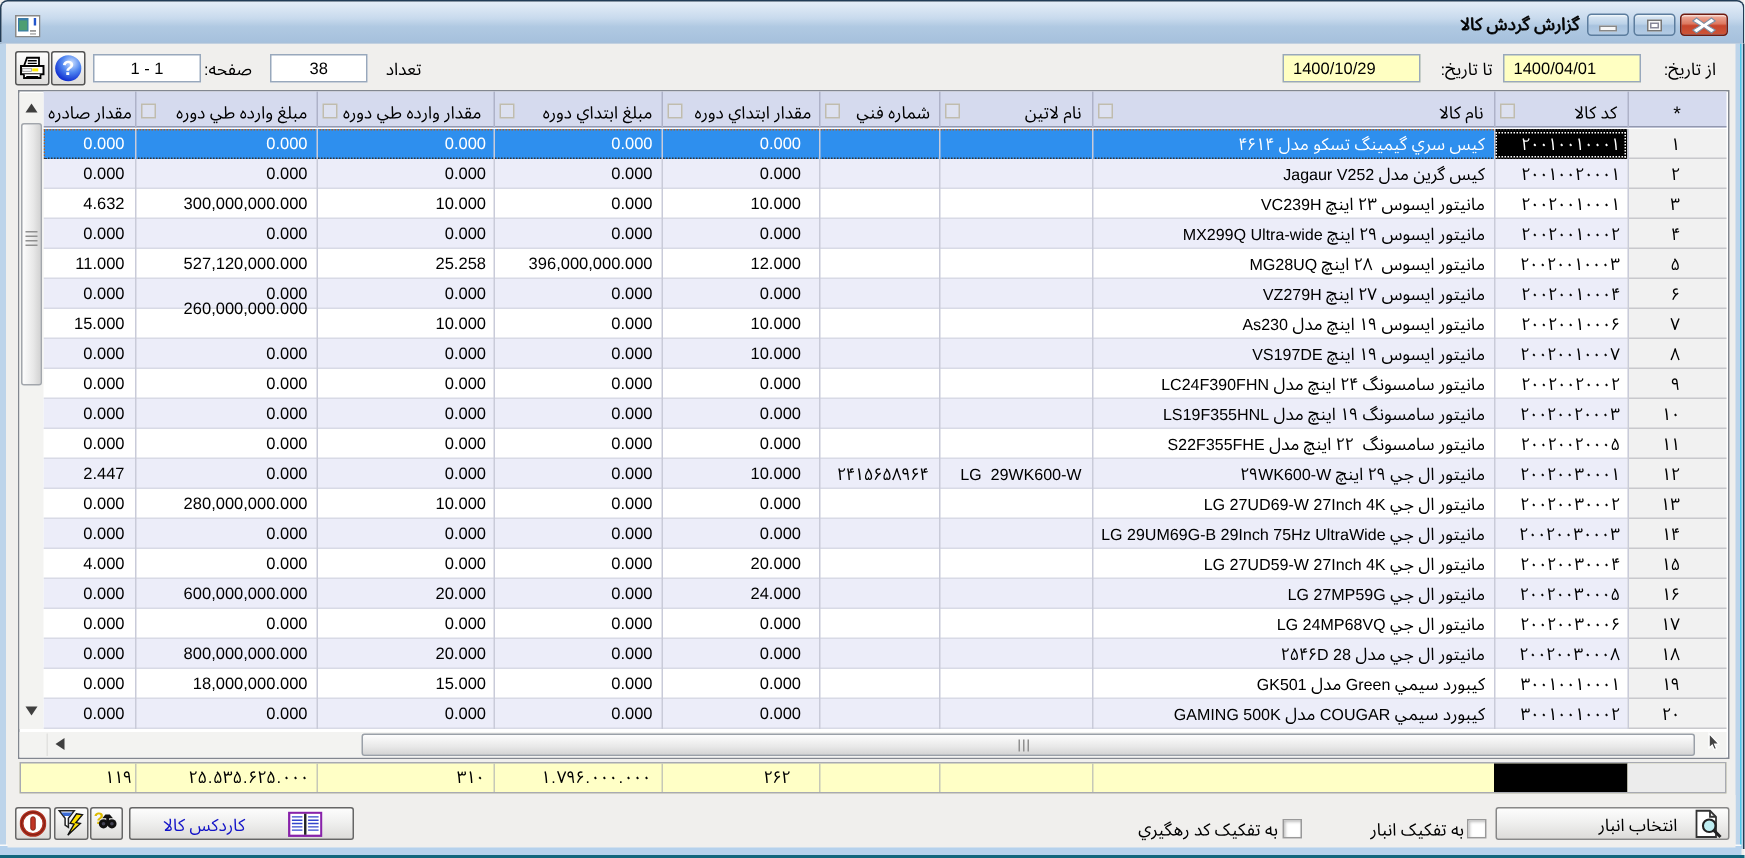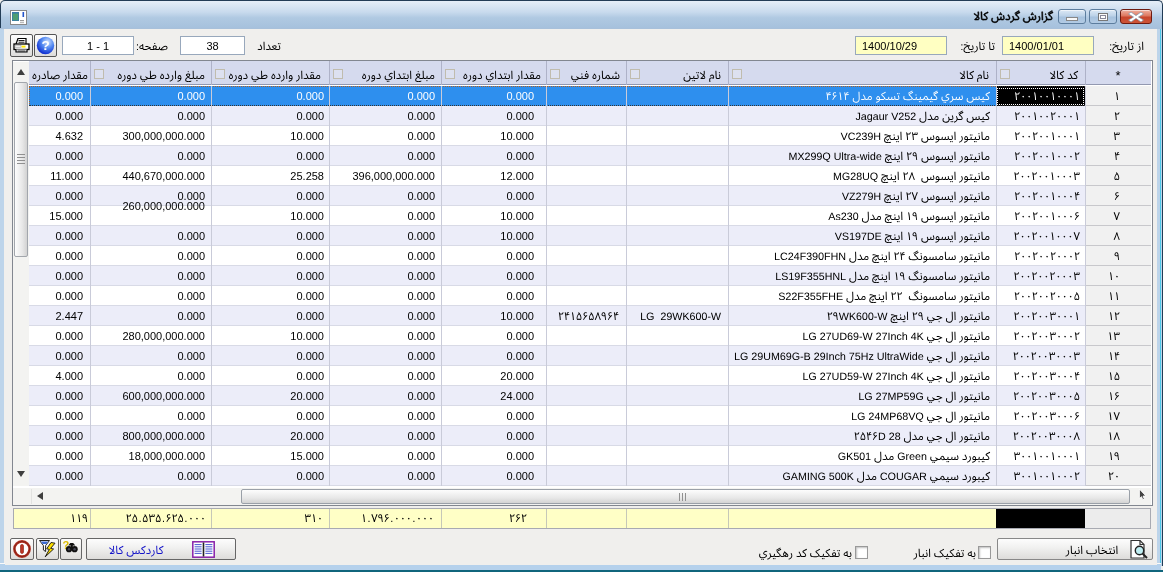--- a/index.html
+++ b/index.html
@@ -53,21 +53,21 @@
           <stop offset="0.45" stop-color="#4f86f0"></stop>
 <stop offset="1" stop-color="#0018c8"></stop>
         </radialGradient>
       </defs>
 <circle cx="9.5" cy="9.5" r="8.7" fill="url(#sph)"></circle>
 <text x="9.5" y="14.2" font-family="Liberation Sans" font-size="13.5" font-weight="bold" fill="#fff" text-anchor="middle">?</text>
 </svg>
     <div class="ab" style="left:62px;top:36px;width:72px;height:19px;background:#fff;border:1px solid #98a8bc;font-size:11px;text-align:center;line-height:18px;color:#000">1 - 1</div>
     <div class="ab" style="left:180px;top:36px;width:65px;height:19px;background:#fff;border:1px solid #98a8bc;font-size:11px;text-align:center;line-height:18px;color:#000">38</div>
     <div class="ab" style="left:855px;top:36px;width:92px;height:19px;background:#ffffc2;border:1px solid #98a8bc;font-size:11px;line-height:18px;color:#000;padding-left:6px">1400/10/29</div>
-    <div class="ab" style="left:1002px;top:36px;width:92px;height:19px;background:#ffffc2;border:1px solid #98a8bc;font-size:11px;line-height:18px;color:#000;padding-left:6px">1400/01/01</div>
+    <div class="ab" style="left:1002px;top:36px;width:92px;height:19px;background:#ffffc2;border:1px solid #98a8bc;font-size:11px;line-height:18px;color:#000;padding-left:6px">1400/04/01</div>
     <div class="ab" style="left:12px;top:60px;width:1141px;height:446px;background:#fff;border:1px solid #828790"></div>
     <div class="ab" style="left:29px;top:61px;width:1122px;height:24px;background:#d5daee;border-bottom:1px solid #9298b0"></div>
     <div class="ab" style="left:90px;top:61px;width:1px;height:24px;background:#aeb2c8"></div>
     <div class="ab" style="left:211px;top:61px;width:1px;height:24px;background:#aeb2c8"></div>
     <div class="ab" style="left:329px;top:61px;width:1px;height:24px;background:#aeb2c8"></div>
     <div class="ab" style="left:441px;top:61px;width:1px;height:24px;background:#aeb2c8"></div>
     <div class="ab" style="left:546px;top:61px;width:1px;height:24px;background:#aeb2c8"></div>
     <div class="ab" style="left:626px;top:61px;width:1px;height:24px;background:#aeb2c8"></div>
     <div class="ab" style="left:728px;top:61px;width:1px;height:24px;background:#aeb2c8"></div>
     <div class="ab" style="left:996px;top:61px;width:1px;height:24px;background:#aeb2c8"></div>
@@ -149,21 +149,21 @@
     <div class="ab num" style="left:90px;top:126px;width:115px;color:#000">300,000,000.000</div>
     <div class="ab num" style="left:211px;top:126px;width:113px;color:#000">10.000</div>
     <div class="ab num" style="left:329px;top:126px;width:106px;color:#000">0.000</div>
     <div class="ab num" style="left:441px;top:126px;width:93px;color:#000">10.000</div>
     <div class="ab num" style="left:29px;top:146px;width:54px;color:#000">0.000</div>
     <div class="ab num" style="left:90px;top:146px;width:115px;color:#000">0.000</div>
     <div class="ab num" style="left:211px;top:146px;width:113px;color:#000">0.000</div>
     <div class="ab num" style="left:329px;top:146px;width:106px;color:#000">0.000</div>
     <div class="ab num" style="left:441px;top:146px;width:93px;color:#000">0.000</div>
     <div class="ab num" style="left:29px;top:166px;width:54px;color:#000">11.000</div>
-    <div class="ab num" style="left:90px;top:166px;width:115px;color:#000">440,670,000.000</div>
+    <div class="ab num" style="left:90px;top:166px;width:115px;color:#000">527,120,000.000</div>
     <div class="ab num" style="left:211px;top:166px;width:113px;color:#000">25.258</div>
     <div class="ab num" style="left:329px;top:166px;width:106px;color:#000">396,000,000.000</div>
     <div class="ab num" style="left:441px;top:166px;width:93px;color:#000">12.000</div>
     <div class="ab num" style="left:29px;top:186px;width:54px;color:#000">0.000</div>
     <div class="ab num" style="left:90px;top:186px;width:115px;color:#000">0.000</div>
     <div class="ab num" style="left:211px;top:186px;width:113px;color:#000">0.000</div>
     <div class="ab num" style="left:329px;top:186px;width:106px;color:#000">0.000</div>
     <div class="ab num" style="left:441px;top:186px;width:93px;color:#000">0.000</div>
     <div class="ab num" style="left:29px;top:206px;width:54px;color:#000">15.000</div>
     <div class="ab num" style="left:90px;top:196px;width:115px;color:#000">260,000,000.000</div>

